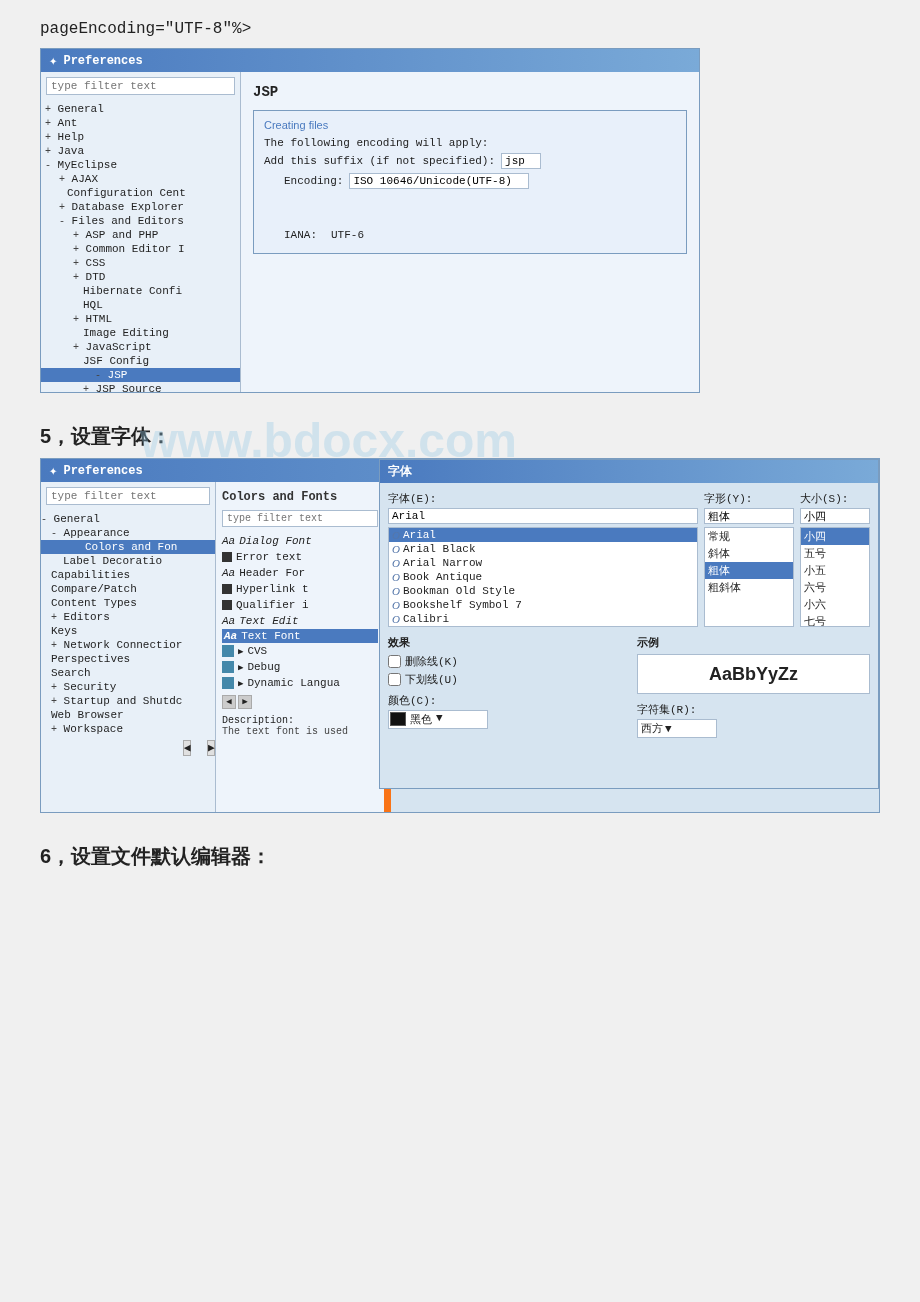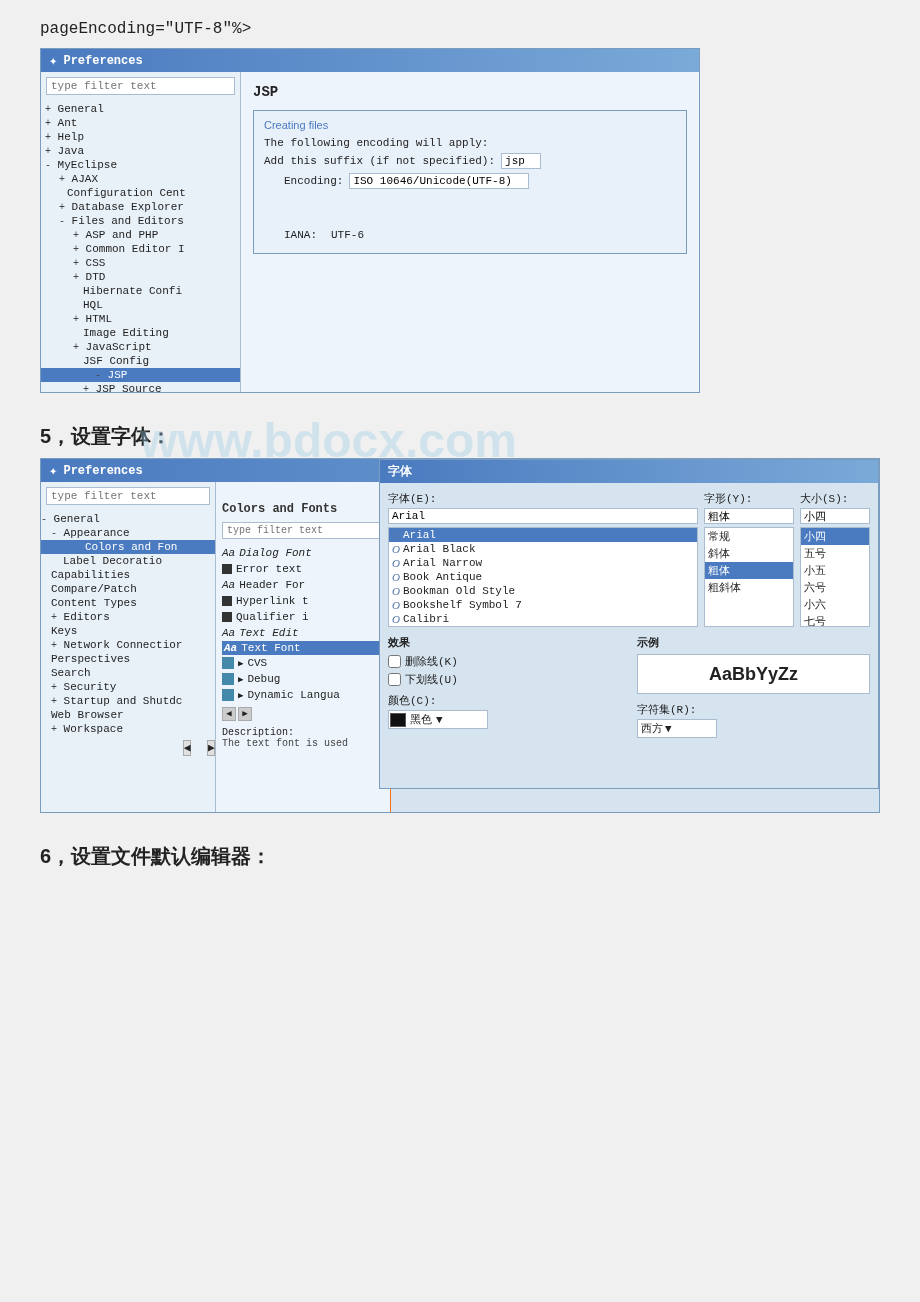--- a/index.html
+++ b/index.html
@@ -160,25 +160,25 @@
       width: 175px;
       background: #e8f0f8;
       border-right: 1px solid #aabcd0;
       overflow: hidden;
       display: flex;
       flex-direction: column;
     }
     .pref-middle {
       width: 175px;
       background: #eef4fb;
-      border-right: 1px solid #f97316;
+      border-right: 7px solid #f97316;
       overflow: hidden;
       display: flex;
       flex-direction: column;
-      padding: 20px 6px;
+      padding: 8px 6px;
     }
     .pref-middle h3 {
       font-size: 12px;
       font-weight: bold;
       color: #333;
       margin-bottom: 6px;
     }
     .font-filter {
       border: 1px solid #aabcd0;
       background: white;
@@ -280,21 +280,20 @@
       justify-content: center;
       font-size: 18px;
       font-weight: bold;
       font-family: Arial, sans-serif;
     }
     .color-select {
       border: 1px solid #aabcd0;
       background: white;
       padding: 1px;
       display: flex;
-      align-items: center;
       gap: 4px;
       width: 100px;
     }
     .color-swatch {
       width: 16px;
       height: 14px;
       background: #111;
       border: 1px solid #555;
     }
 

